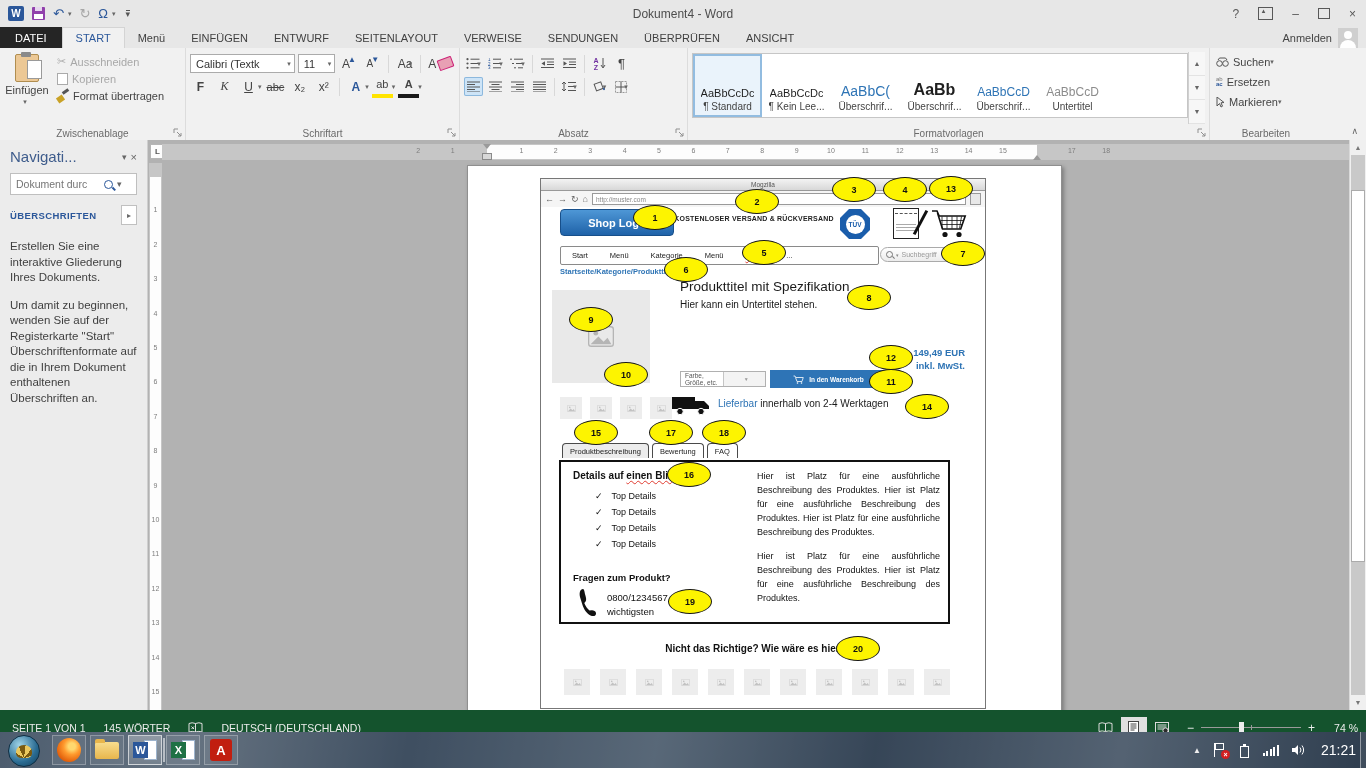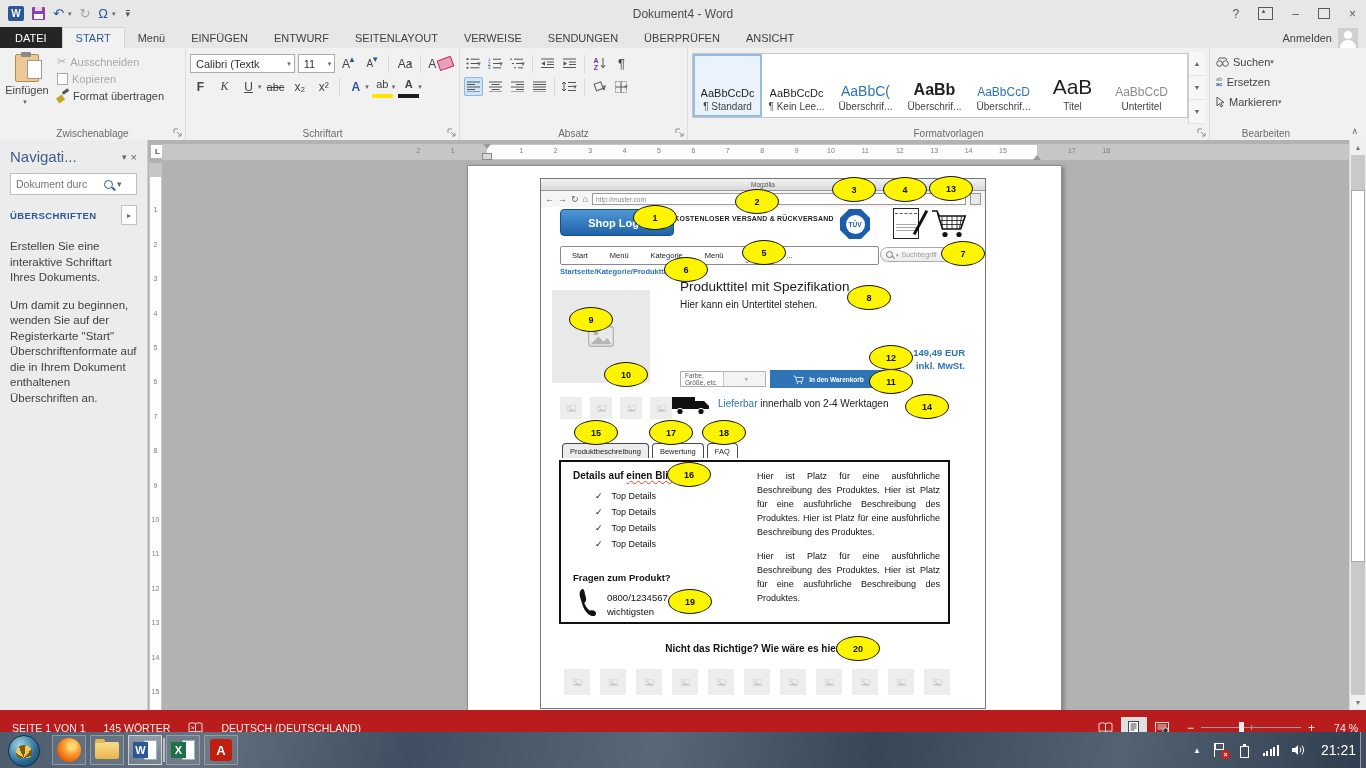--- a/index.html
+++ b/index.html
@@ -202,21 +202,21 @@
   .mb-right{position:absolute;left:196px;top:8px;width:183px;font-size:9px;color:#111;text-align:justify;line-height:1.55;}
   .mb-right p{margin:0 0 10px 0;}
   .m-suggest{left:0;top:436px;width:100%;text-align:center;font-size:10px;font-weight:bold;color:#111;}
   .m-sugrow{left:23px;top:462px;display:flex;gap:10px;}
   .msug{width:26px;height:26px;background:#ededed;display:flex;align-items:center;justify-content:center;}
 
   .callout{position:absolute;width:44px;height:25px;background:#fdf400;border:1.5px solid #1a1a1a;border-radius:50%;
     display:flex;align-items:center;justify-content:center;font-size:9px;font-weight:bold;color:#111;z-index:9;box-sizing:border-box;}
 
   
-  .statusbar{position:absolute;left:0;top:710px;width:1366px;height:35px;background:#b91c1c;display:flex;align-items:center;color:#ededed;font-size:10.5px;}
+  .statusbar{position:absolute;left:0;top:710px;width:1366px;height:35px;background:#14532d;display:flex;align-items:center;color:#ededed;font-size:10.5px;}
   .sb-item{padding:0 9px;white-space:nowrap;}
   .sb-right{margin-left:auto;display:flex;align-items:center;gap:2px;padding-right:8px;}
   .vbtn{width:26px;height:22px;display:flex;align-items:center;justify-content:center;}
   .vbtn.sel{background:#e0e0e0;}
   .zoomwrap{display:flex;align-items:center;gap:7px;margin-left:10px;}
   .zminus,.zplus{font-size:12px;color:#ededed;}
   .ztrack{width:100px;height:1px;background:#9a9a9a;position:relative;}
   .ztick{position:absolute;left:50px;top:-2px;width:1px;height:5px;background:#9a9a9a;}
   .zthumb{position:absolute;left:38px;top:-5px;width:5px;height:11px;background:#ededed;}
   .zval{width:36px;text-align:right;}
@@ -513,24 +513,20 @@
           </div>
           <div class="scell">
             <div class="sprev h2">AaBb</div>
             <div class="sname">Überschrif...</div>
           </div>
           <div class="scell">
             <div class="sprev h3">AaBbCcD</div>
             <div class="sname">Überschrif...</div>
           </div>
           <div class="scell">
-            <div class="sprev title">AaB</div>
-            <div class="sname">Titel</div>
-          </div>
-          <div class="scell">
             <div class="sprev subtitle">AaBbCcD</div>
             <div class="sname">Untertitel</div>
           </div>
         </div>
       <div class="sscroll">
         <div>▲</div>
         <div>▼</div>
         <div>▼</div>
       </div>
       <div class="glabel">Formatvorlagen</div>
@@ -584,21 +580,21 @@
       <div class="np-search">
         <input placeholder="Dokument durc" style="">
         <span class="mag"></span>
         <span class="np-ctl">▾</span>
       </div>
       <div class="np-tabs">
         <span class="np-headings">ÜBERSCHRIFTEN</span>
         <span class="np-exp">▸</span>
       </div>
       <div class="np-body">
-        <p>Erstellen Sie eine interaktive Schriftart Ihres Dokuments.</p>
+        <p>Erstellen Sie eine interaktive Gliederung Ihres Dokuments.</p>
         <p>Um damit zu beginnen, wenden Sie auf der Registerkarte "Start" Überschriftenformate auf die in Ihrem Dokument enthaltenen Überschriften an.</p>
       </div>
     </div>
 
     <div class="docwrap">
       <div class="corner">L</div>
       <div class="hruler">
         <div class="hwhite"></div>
         <span class="ind-ft"></span>
         <span class="ind-sq"></span>

